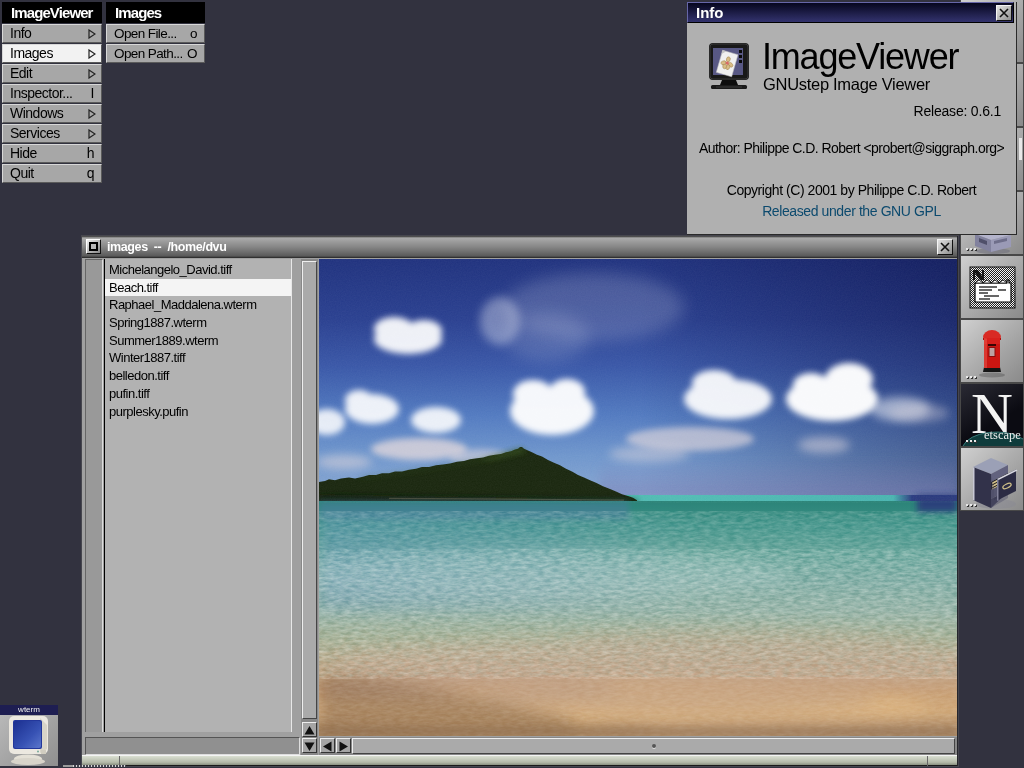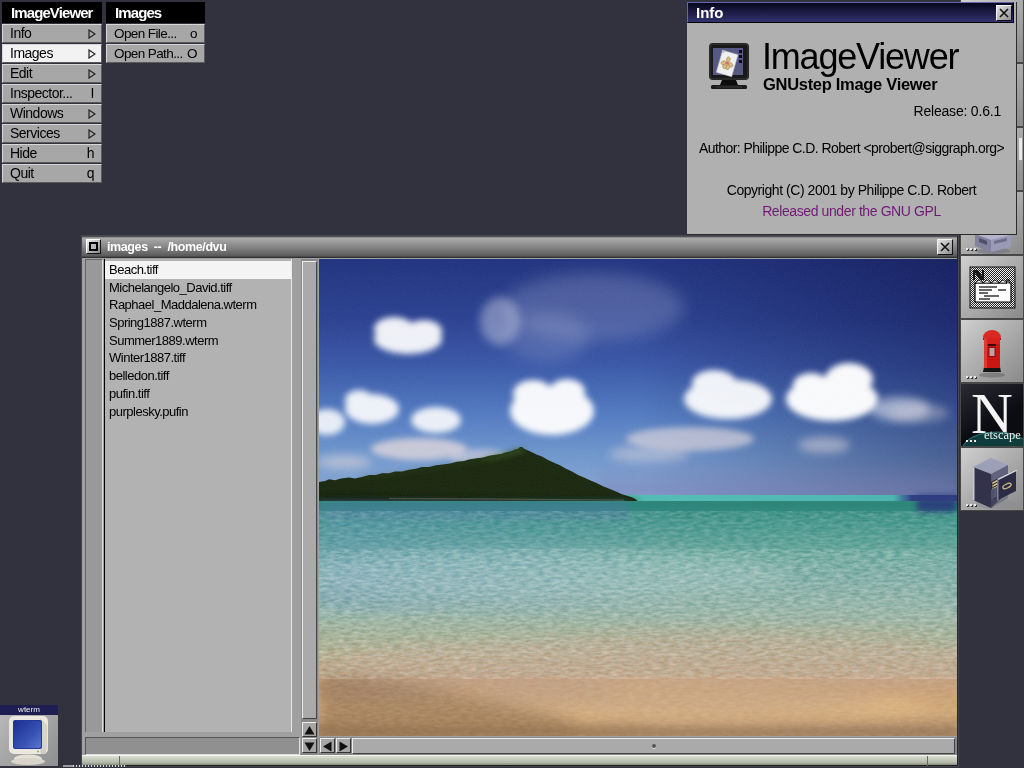--- a/index.html
+++ b/index.html
@@ -178,22 +178,22 @@
       </div>
       <span class="txt">images&nbsp; --&nbsp; /home/dvu</span>
     </div>
   <div class="xbtn" style="right:4px;top:3px">
       <svg width="12" height="12">
         <path d="M2 2 L10 10 M10 2 L2 10" stroke="#111" stroke-width="1.6"></path>
       </svg>
     </div>
   <div id="lscroll"></div>
   <div id="list">
+    <div class="lrow">Michelangelo_David.tiff</div>
     <div class="lrow sel">Beach.tiff</div>
-    <div class="lrow">Michelangelo_David.tiff</div>
     <div class="lrow">Raphael_Maddalena.wterm</div>
     <div class="lrow">Spring1887.wterm</div>
     <div class="lrow">Summer1889.wterm</div>
     <div class="lrow">Winter1887.tiff</div>
     <div class="lrow">belledon.tiff</div>
     <div class="lrow">pufin.tiff</div>
     <div class="lrow">purplesky.pufin</div>
   </div>
   <div id="vscroll">
     <div class="knob" style="left:1px;top:2px;width:15px;height:458px"></div>
@@ -404,25 +404,25 @@
           <ellipse cx="-3.6" cy="-1.2" rx="2.6" ry="1.9" fill="#d8bc86" stroke="#a0824a" stroke-width="0.5" transform="rotate(-30)"></ellipse>
           <circle cx="0" cy="0" r="1.6" fill="#d86a66"></circle>
         </g>
       </g>
       <path d="M14 37 L28 37 L30 42 L12 42 Z" fill="#0d0d0d"></path>
       <rect x="3" y="42" width="36" height="4" rx="1.5" fill="#1a1a1a"></rect>
       <rect x="8" y="43.2" width="26" height="1.6" fill="#2e2e2e"></rect>
     </svg>
   </div>
   <div class="abs" style="left:75px;top:34px;font-size:36px;letter-spacing:-1.2px;color:#000">ImageViewer</div>
-  <div class="abs" style="left:76px;top:72.5px;font-size:16.5px;letter-spacing:-0.3px;font-weight:bold;color:#000">GNUstep Image Viewer</div>
+  <div class="abs" style="left:76px;top:72.5px;font-size:16.5px;letter-spacing:-0.3px;font-weight:normal;color:#000">GNUstep Image Viewer</div>
   <div class="abs" style="right:15px;top:101px;font-size:14px;letter-spacing:-0.2px;color:#000">Release: 0.6.1</div>
   <div class="abs" style="left:0;top:138px;width:329px;text-align:center;font-size:14px;letter-spacing:-0.55px;white-space:nowrap;color:#000">Author: Philippe C.D. Robert &lt;probert@siggraph.org&gt;</div>
   <div class="abs" style="left:0;top:180px;width:329px;text-align:center;font-size:14px;letter-spacing:-0.45px;white-space:nowrap;color:#000">Copyright (C) 2001 by Philippe C.D. Robert</div>
-  <div class="abs" style="left:0;top:201px;width:329px;text-align:center;font-size:14px;letter-spacing:-0.4px;white-space:nowrap;color:#701a75">Released under the GNU GPL</div>
+  <div class="abs" style="left:0;top:201px;width:329px;text-align:center;font-size:14px;letter-spacing:-0.4px;white-space:nowrap;color:#0c4a6e">Released under the GNU GPL</div>
 </div>
 
 <div class="abs" id="wterm">
   <div id="wtermtitle">wterm</div>
   <div id="wtermbody">
     <svg width="58" height="51" viewBox="0 0 58 51">
       <rect x="9" y="1" width="39" height="38" rx="5" fill="#ece8e0"></rect>
       <path d="M40 3 L47 10 L47 34 L40 38 Z" fill="#d8d4c8"></path>
       <rect x="13" y="5" width="29" height="29" rx="2" fill="#23379b"></rect>
       <rect x="14" y="6" width="27" height="27" rx="2" fill="url(#scrg)"></rect>

